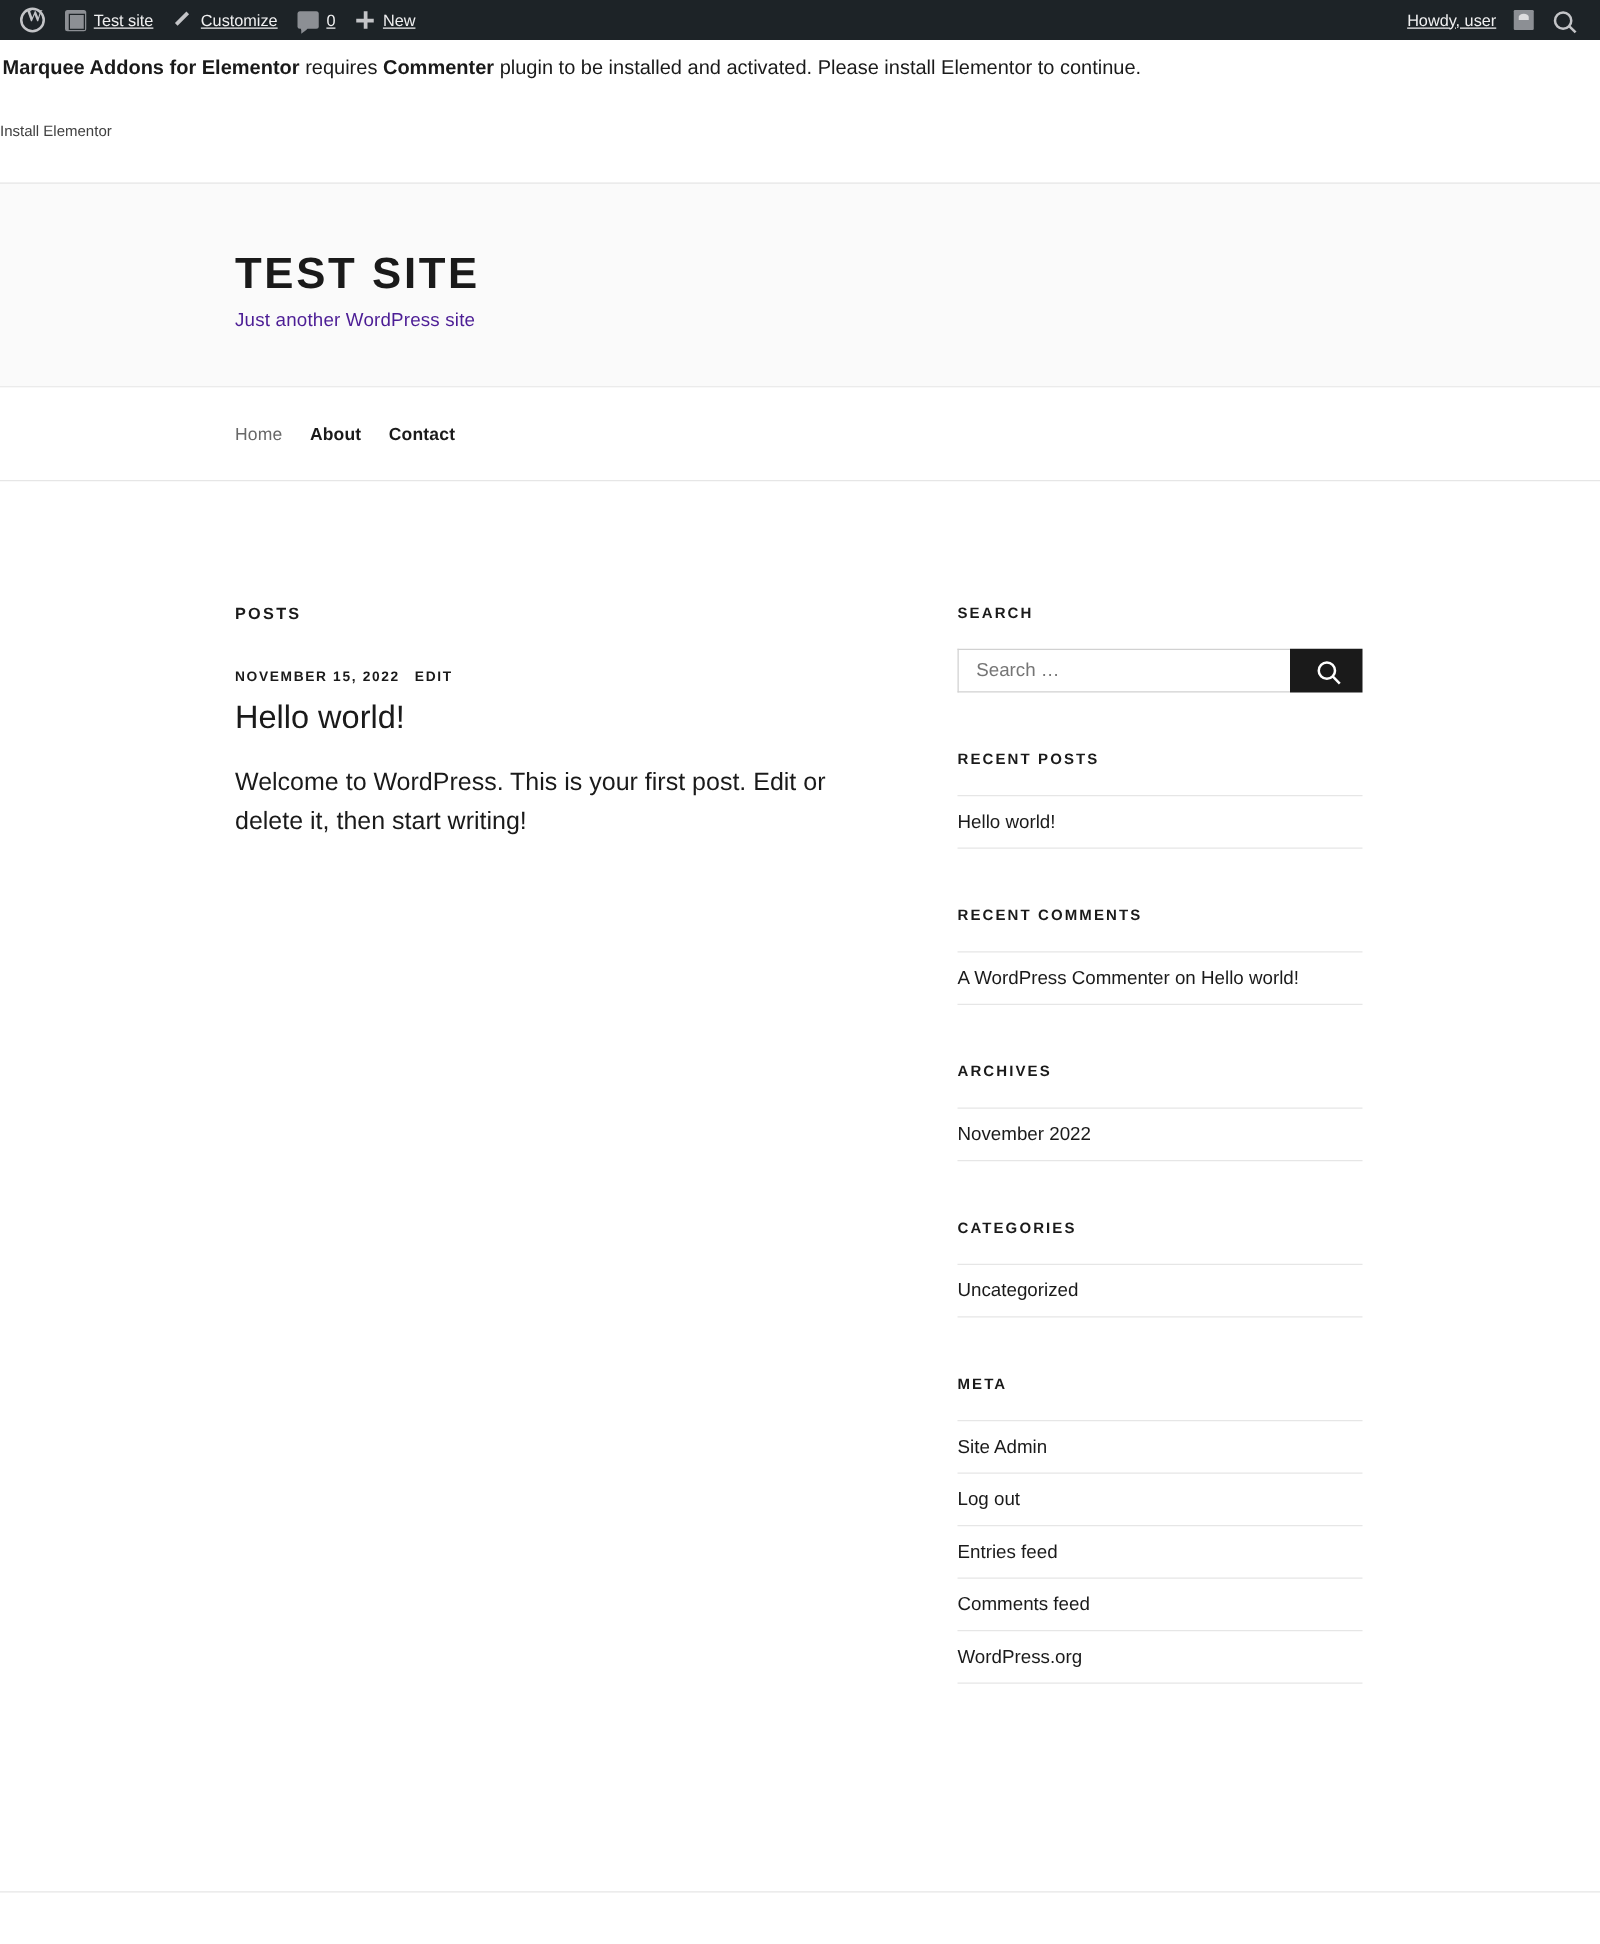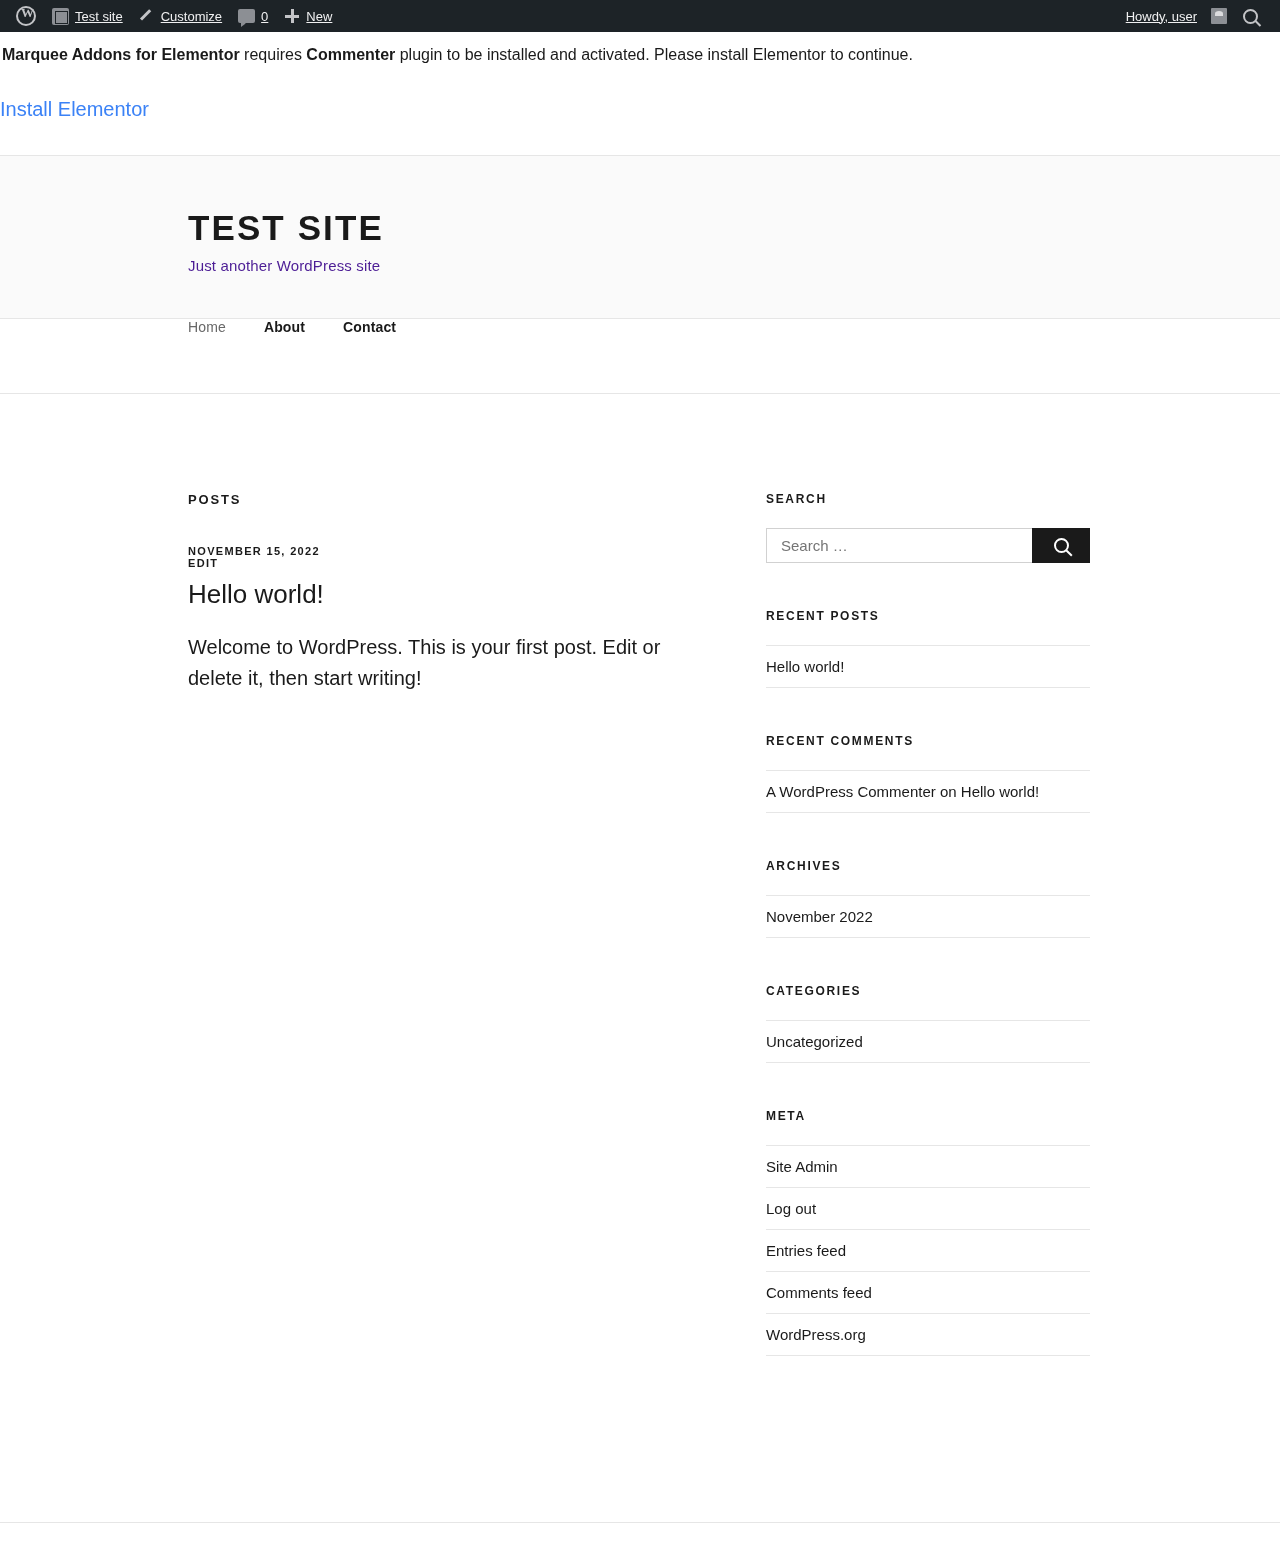--- a/index.html
+++ b/index.html
@@ -149,22 +149,22 @@
   .notice-line {
     font-size: 16px;
     line-height: 1.6;
     color: #1a1a1a;
     padding: 0 2px;
   }
   .notice-line b { font-weight: 700; }
   .notice-link {
     display: block;
     margin-top: 30px;
-    font-size: 20px;
-    color: #3b82f6;
+    font-size: 12px;
+    color: #404040;
     text-decoration: none;
   }
 
   
   .site-header-wrap {
     border-top: 1px solid #e6e6e6;
     border-bottom: 1px solid #e6e6e6;
     background: #fafafa;
     margin-top: 34px;
   }
@@ -191,21 +191,22 @@
     letter-spacing: 0.01em;
   }
 
   
   .nav-wrap {
     border-bottom: 1px solid #e6e6e6;
     background: #fff;
   }
   .main-nav {
     display: flex;
-    gap: 38px;
+    align-items: center;
+    gap: 22px;
     height: 74px;
   }
   .nav-item {
     font-size: 14px;
     font-weight: 700;
     letter-spacing: 0.01em;
     color: #1a1a1a;
     text-decoration: none;
   }
   .nav-item.current { color: #686868; font-weight: 400; }
@@ -229,22 +230,21 @@
     margin: 0 0 38px;
   }
   .entry-meta {
     font-size: 11px;
     font-weight: 700;
     letter-spacing: 0.12em;
     text-transform: uppercase;
     color: #1a1a1a;
     margin-bottom: 10px;
     display: flex;
-    gap: 0;
-    flex-direction: column;
+    gap: 12px;
   }
   .entry-meta a { color: #1a1a1a; text-decoration: none; }
   .entry-title {
     font-size: 26px;
     font-weight: 400;
     margin: 0 0 22px;
     line-height: 1.2;
     color: #1a1a1a;
   }
   .entry-content {

